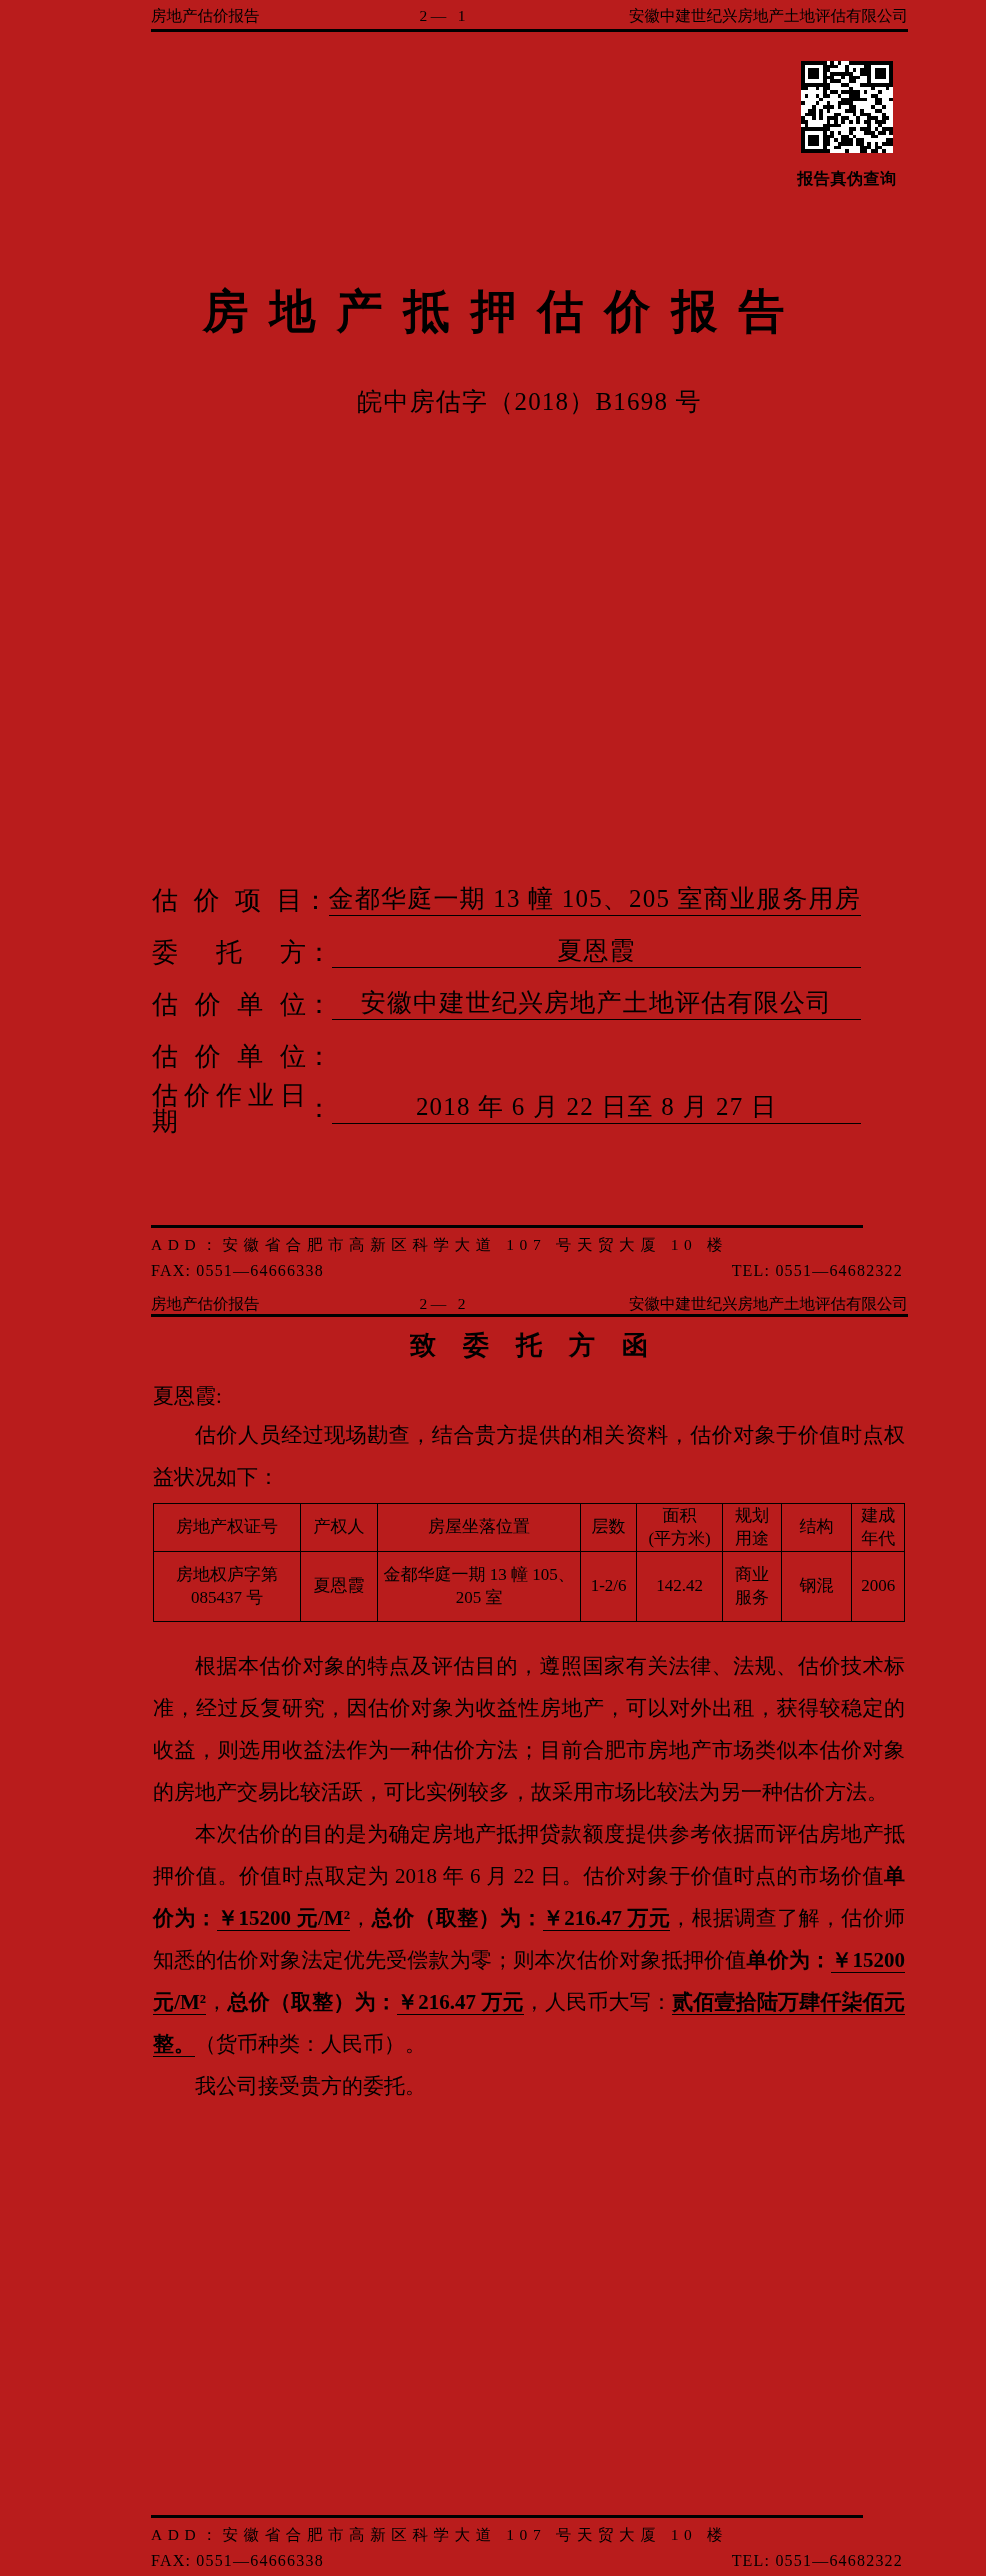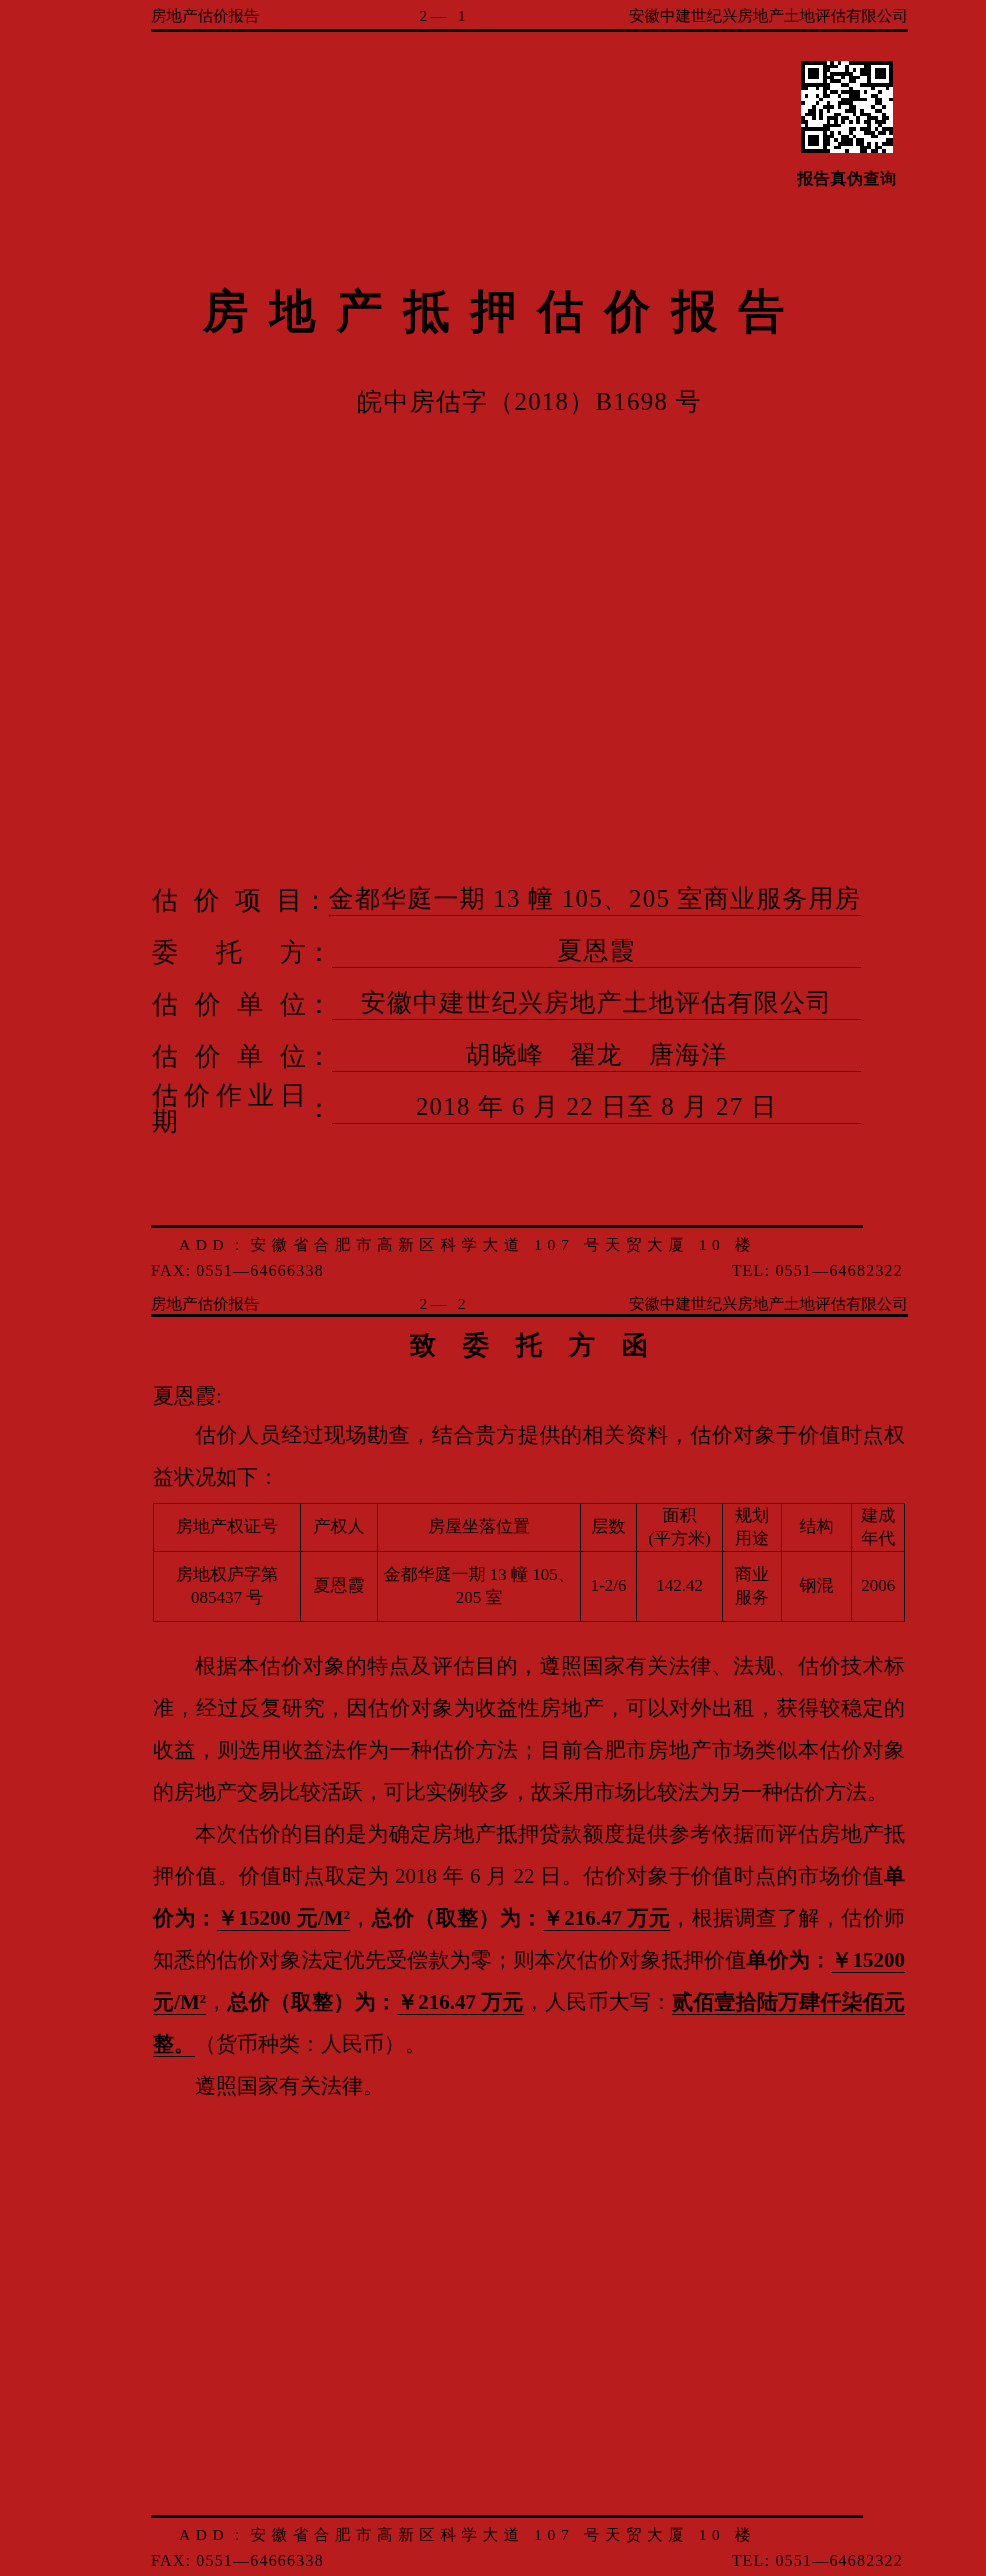--- a/index.html
+++ b/index.html
@@ -31,21 +31,21 @@
   .form { position:absolute; top:883px; left:152px; width:709px; }
   .frow { display:flex; align-items:center; height:35px; margin-bottom:17px; }
   .flabel { width:154px; font-size:26px; text-align:justify; text-align-last:justify; line-height:1; }
   .fcolon { width:26px; font-size:26px; line-height:1; }
   .fval { flex:1; border-bottom:1.9px solid #000; text-align:center; font-size:25px;
           letter-spacing:1.2px; padding-bottom:1.9px; line-height:1.1; white-space:nowrap; }
   
   .pfoot { position:absolute; left:151px; width:752px; }
   #foot1 { top:1225px; } #foot2 { top:2515px; }
   .pfoot .frule { width:712px; height:2.5px; background:#000; }
-  .foot-add { margin-top:7.5px; font-size:15.5px; letter-spacing:5.6px; white-space:nowrap;margin-left:28px; }
+  .foot-add { margin-top:7.5px; font-size:15.5px; letter-spacing:5.6px; white-space:nowrap; }
   .foot-row { margin-top:5.6px; display:flex; justify-content:space-between;
               font-size:16px; letter-spacing:1.2px; }
   
   .letter { position:absolute; top:1328px; left:153px; width:752px; font-size:21px; }
   .ltitle { text-align:center; font-size:26px; font-weight:bold;
             letter-spacing:27px; text-indent:27px; margin:0 0 16px 0; white-space:nowrap; }
   .salut { line-height:35px; }
   .para { margin:0; line-height:42px; text-indent:42px; text-align:justify; }
   .bold { font-weight:bold; }
   .u { border-bottom:1.2px solid #000; }
@@ -722,21 +722,20 @@
       <span class="fval">夏恩霞</span>
     </div>
     <div class="frow">
       <span class="flabel">估价单位</span>
       <span class="fcolon">：</span>
       <span class="fval">安徽中建世纪兴房地产土地评估有限公司</span>
     </div>
     <div class="frow">
       <span class="flabel">估价单位</span>
       <span class="fcolon">：</span>
-      <span class="fval">胡晓峰　翟龙　唐海洋</span>
     </div>
     <div class="frow">
       <span class="flabel">估价作业日期</span>
       <span class="fcolon">：</span>
       <span class="fval">2018 年 6 月 22 日至 8 月 27 日</span>
     </div>
   </div>
 
   <div class="pfoot" id="foot1">
     <div class="frule"></div>
@@ -800,21 +799,21 @@
           <td>钢混</td>
           <td>2006</td>
         </tr>
       </tbody>
     </table>
 
     <p class="para">根据本估价对象的特点及评估目的，遵照国家有关法律、法规、估价技术标准，经过反复研究，因估价对象为收益性房地产，可以对外出租，获得较稳定的收益，则选用收益法作为一种估价方法；目前合肥市房地产市场类似本估价对象的房地产交易比较活跃，可比实例较多，故采用市场比较法为另一种估价方法。</p>
 
     <p class="para"><span>本次估价的目的是为确定房地产抵押贷款额度提供参考依据而评估房地产抵押价值。价值时点取定为 2018 年 6 月 22 日。估价对象于价值时点的市场价值</span><span class="bold">单价为：</span><span class="bold u">￥15200 元/M²</span><span>，</span><span class="bold">总价（取整）为：</span><span class="bold u">￥216.47 万元</span><span>，根据调查了解，估价师知悉的估价对象法定优先受偿款为零；则本次估价对象抵押价值</span><span class="bold">单价为：</span><span class="bold u">￥15200 元/M²</span><span>，</span><span class="bold">总价（取整）为：</span><span class="bold u">￥216.47 万元</span><span>，人民币大写：</span><span class="bold u">贰佰壹拾陆万肆仟柒佰元整。</span><span>（货币种类：人民币）。</span></p>
 
-    <p class="para">遵照国家有关法律。</p>
+    <p class="para">我公司接受贵方的委托。</p>
 
   </div>
 
   <div class="pfoot" id="foot2">
     <div class="frule"></div>
     <div class="foot-add">ADD：安徽省合肥市高新区科学大道 107 号天贸大厦 10 楼</div>
     <div class="foot-row">
       <span>FAX: 0551—64666338</span>
       <span>TEL: 0551—64682322</span>
     </div>

